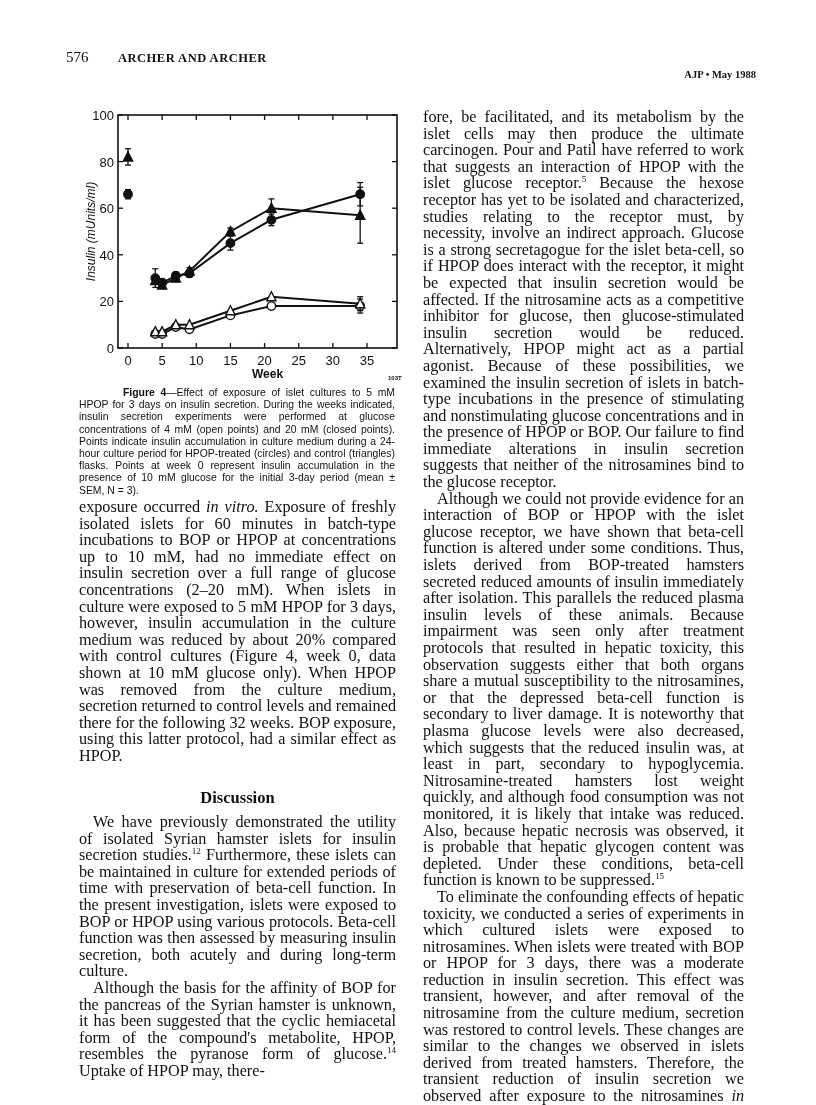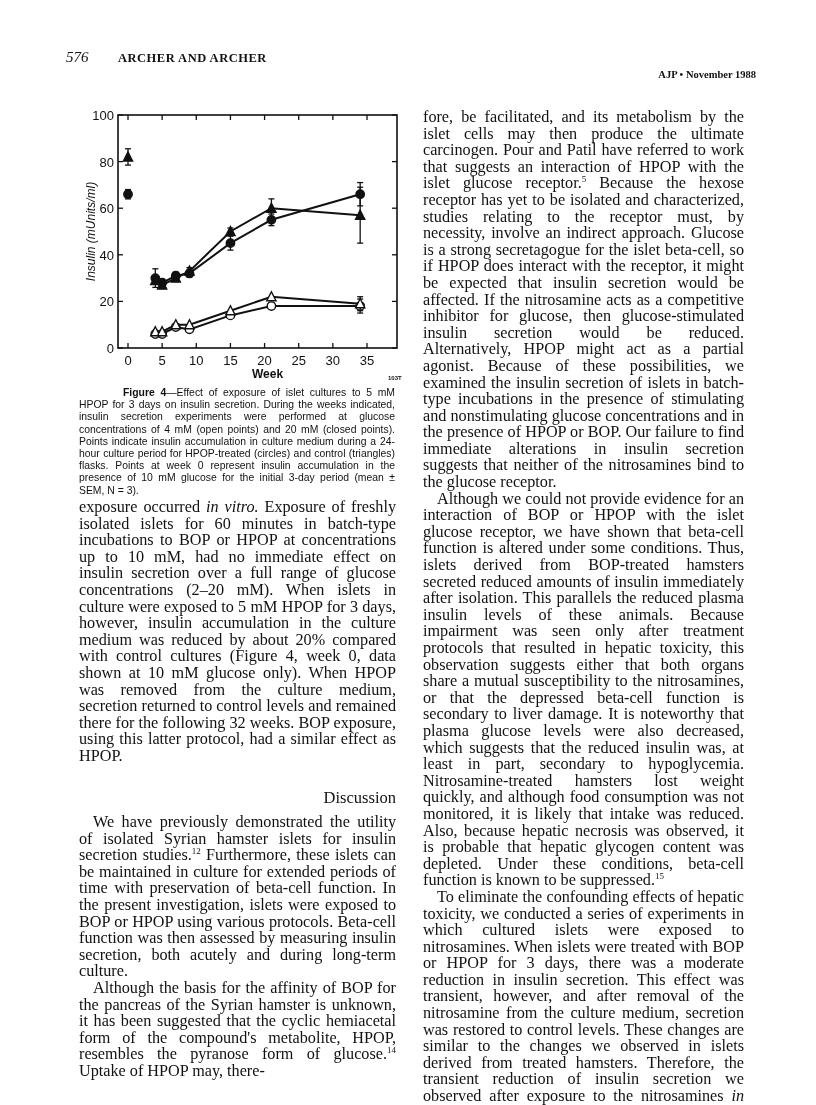--- a/index.html
+++ b/index.html
@@ -1,46 +1,46 @@
 <!DOCTYPE html>
 <html><head>
 <meta charset="utf-8">
 <style>
   html, body { margin: 0; padding: 0; background: #ffffff; }
   body { width: 816px; height: 1105px; position: relative; overflow: hidden; color: #111; }
   .page { position: absolute; left: 0; top: 0; width: 816px; height: 1105px; }
   .running-head { position: absolute; top: 49px; left: 66px; width: 690px; height: 20px; font-family: "Liberation Serif", serif; }
-  .page-number { position: absolute; left: 0; top: 0; font-size: 15px; font-style: italic; }
+  .page-number { position: absolute; left: 0; top: 0; font-size: 15px; }
   .running-authors { position: absolute; left: 52px; top: 2px; font-size: 12.5px; font-weight: bold; letter-spacing: 0.5px; }
   .journal-info { position: absolute; right: 0; top: 20px; font-size: 10.5px; font-weight: bold; }
   .col { position: absolute; font-family: "Liberation Serif", serif; font-size: 16.2px; line-height: 16.6px; text-align: justify; }
   .col-left { left: 79px; top: 499px; width: 317px; }
   .col-right { left: 423px; top: 109px; width: 321px; }
   .col p { margin: 0; }
   .col p.indent { text-indent: 14px; }
-  .section-heading { text-align: right; font-weight: normal; font-size: 16.5px; margin: 25px 0 8px 0; }
+  .section-heading { text-align: center; font-weight: bold; font-size: 16.5px; margin: 25px 0 8px 0; }
   sup { font-size: 9px; line-height: 0; vertical-align: 6px; }
   .figure { position: absolute; left: 70px; top: 100px; width: 340px; height: 290px; }
   .figure svg { display: block; }
   .caption { position: absolute; left: 79px; top: 387px; width: 316px; font-family: "Liberation Sans", sans-serif; font-size: 10.4px; line-height: 12.2px; text-align: justify; }
   .caption .label { font-weight: bold; margin-left: 44px; }
   .axis-text { font-family: "Liberation Sans", sans-serif; font-size: 13px; fill: #111; }
   .axis-label { font-family: "Liberation Sans", sans-serif; font-size: 12px; font-weight: bold; fill: #111; }
   .ylab { font-family: "Liberation Sans", sans-serif; font-size: 12px; font-style: italic; fill: #111; }
   .code-text { font-family: "Liberation Sans", sans-serif; font-size: 6px; fill: #111; font-weight: bold; }
 </style>
 </head>
 <body>
 
 <div class="page">
 
   <div class="running-head">
     <span class="page-number">576</span>
     <span class="running-authors">ARCHER AND ARCHER</span>
-    <span class="journal-info">AJP • November 1988</span>
+    <span class="journal-info">AJP • May 1988</span>
   </div>
 
   <div class="figure">
     <svg id="chart-svg" width="340" height="290" viewBox="70 100 340 290" xmlns="http://www.w3.org/2000/svg">
       <g id="axes">
           <rect x="118" y="115" width="279" height="233" fill="none" stroke="#111" stroke-width="1.6"></rect>
           <line x1="118" y1="348" x2="123" y2="348" stroke="#111" stroke-width="1.3"></line>
           <line x1="392" y1="348" x2="397" y2="348" stroke="#111" stroke-width="1.3"></line>
           <text x="114" y="353" text-anchor="end" class="axis-text">0</text>
           <line x1="118" y1="301.4" x2="123" y2="301.4" stroke="#111" stroke-width="1.3"></line>

